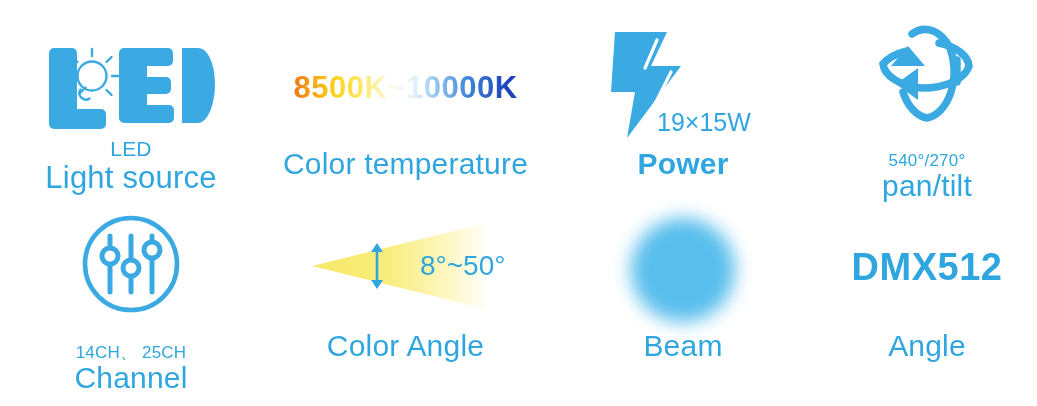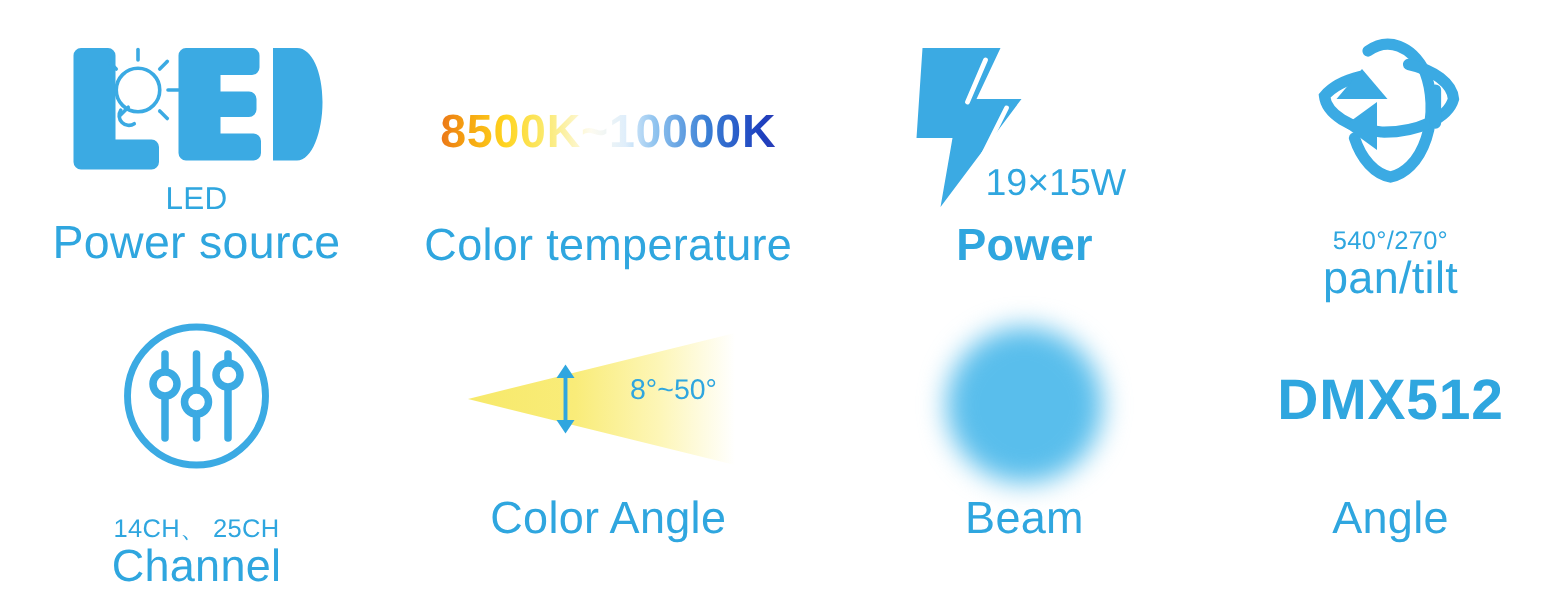--- a/index.html
+++ b/index.html
@@ -39,21 +39,21 @@
   }
   .caption-sub {
     font-size: 21px;
   }
   .caption-small {
     font-size: 17px;
     margin-top: 28px;
   }
 
   
-  #cell-led { left: 0px; top: 4px; width: 262px; height: 196px; padding-left: 12px; }
+  #cell-led { left: 0px; top: 20px; width: 262px; height: 196px; padding-left: 12px; }
   #led-logo { position: absolute; left: 50%; top: 22px; transform: translateX(-50%); }
   #cap-led { top: 118px; }
   #cap-led .caption-main { font-size: 31px; }
 
   
   #cell-cct { left: 262px; top: 8px; width: 287px; height: 196px; }
   #cct-value {
     position: absolute;
     left: 0; top: 62px; width: 100%;
     text-align: center;
@@ -114,21 +114,21 @@
       #f7e96a 0%,
       #f9ec79 40%,
       #fdf6b8 72%,
       rgba(255,255,255,0) 100%);
     clip-path: polygon(0% 50%, 100% 0%, 100% 100%);
   }
   #beam-arrow { position: absolute; left: 56px; top: 20px; }
   #beam-value {
     position: absolute;
     left: 108px; top: 28px;
-    font-size: 19px;
+    font-size: 28px;
     color: #2FA6DF;
     white-space: nowrap;
   }
   #cap-beam { top: 126px; }
 
   
   #cell-focus { left: 549px; top: 204px; width: 268px; height: 200px; }
   #focus-blob {
     position: absolute;
     left: 50%; top: 14px;
@@ -175,21 +175,21 @@
           <path d="M31.5 20 l-4 -4"></path>
         </g>
 
         <path d="M78 6 h44 a5 5 0 0 1 5 5 v8 a5 5 0 0 1 -5 5 h-21 v11 h19 a5 5 0 0 1 5 5 v7 a5 5 0 0 1 -5 5 h-19 v11 h22 a5 5 0 0 1 5 5 v8 a5 5 0 0 1 -5 5 h-45 a5 5 0 0 1 -5 -5 v-65 a5 5 0 0 1 5 -5 z" fill="#3BAAE3"></path>
 
         <path d="M136 6 h16 a5 5 0 0 1 5 5 v65 a5 5 0 0 1 -5 5 h-16 z M152 6 c10 0 17 16 17 36 s-7 39 -17 39 z" fill="#3BAAE3"></path>
       </svg>
     </div>
     <div class="caption" id="cap-led">
       <div class="caption-sub">LED</div>
-      <div class="caption-main">Power source</div>
+      <div class="caption-main">Light source</div>
     </div>
   </div>
 
   <div class="cell" id="cell-cct">
     <div id="cct-value">8500K~10000K</div>
     <div class="caption" id="cap-cct">
       <div class="caption-main">Color temperature</div>
     </div>
   </div>
 

